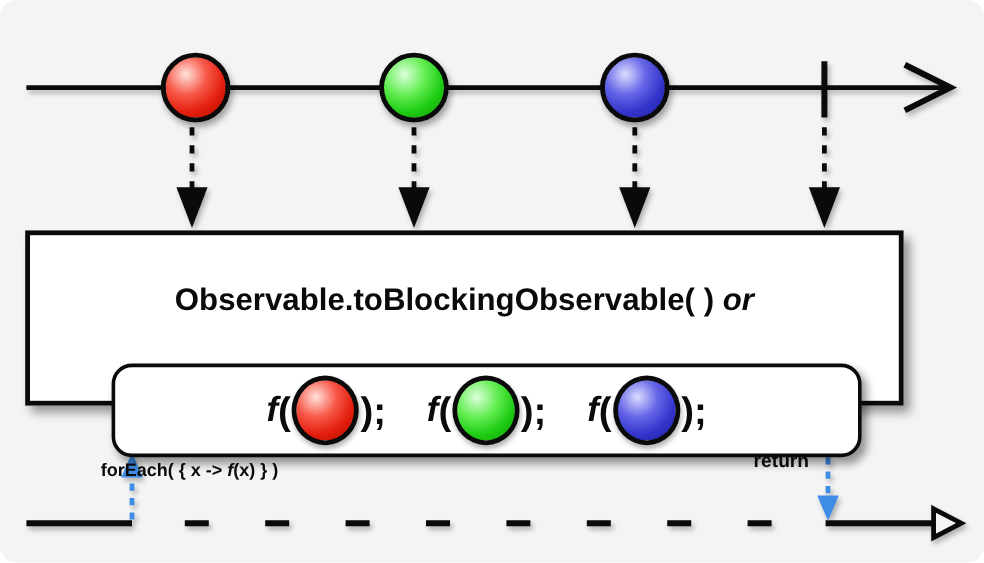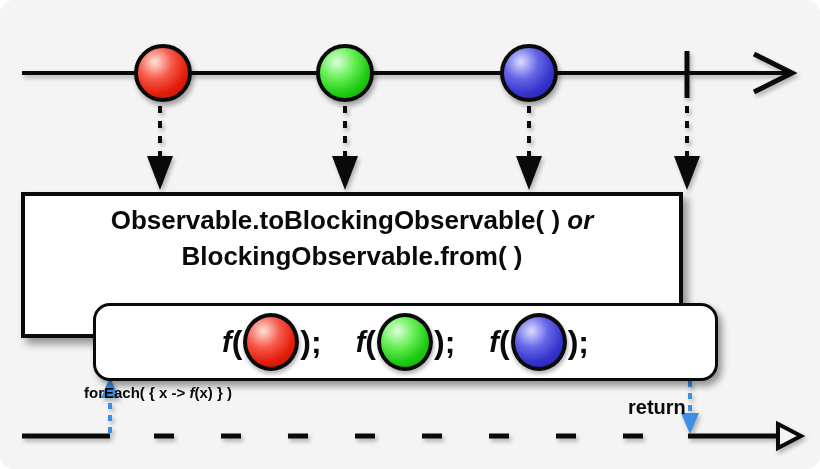--- a/index.html
+++ b/index.html
@@ -32,27 +32,27 @@
     box-shadow: 2px 4px 5px rgba(0,0,0,0.35);
     z-index: 3;
   }
   .marble-red   { background: radial-gradient(circle at 34% 28%, #ffe2da 0%, #f7594a 35%, #e31e0c 65%, #b01000 100%); }
   .marble-green { background: radial-gradient(circle at 34% 28%, #dcffdc 0%, #66ee55 35%, #1ecc14 65%, #0f9e00 100%); }
   .marble-blue  { background: radial-gradient(circle at 34% 28%, #dcdcff 0%, #6666e8 35%, #3434cc 65%, #1d1d99 100%); }
   
   .operator-box {
     position: absolute;
     left: 21px; top: 192px;
-    width: 662px; height: 146px;
+    width: 732px; height: 146px;
     background: #ffffff;
     border: 4px solid #0a0a0a;
     box-shadow: 5px 6px 8px rgba(0,0,0,0.40);
     z-index: 1;
     text-align: center;
-    padding-top: 6px;
+    padding-top: 35px;
     box-sizing: border-box;
   }
   .operator-title {
     font-size: 26px;
     font-weight: bold;
     color: #0a0a0a;
     line-height: 36px;
     white-space: pre;
   }
   .italic { font-style: italic; }
@@ -91,21 +91,21 @@
   }
   
   .arrow-label {
     position: absolute;
     font-weight: bold;
     color: #0a0a0a;
     white-space: pre;
     z-index: 4;
   }
   .foreach-label { left: 84px; top: 384px; font-size: 15px; }
-  .return-label  { left: 628px; top: 396px; font-size: 20px; }
+  .return-label  { left: 628px; top: 376px; font-size: 16px; }
 </style>
 </head>
 <body>
 
 <div class="canvas">
 
   <svg class="draw-layer" viewBox="0 0 820 469" xmlns="http://www.w3.org/2000/svg">
 
     <line x1="22" y1="73" x2="791" y2="73" stroke="#0a0a0a" stroke-width="4"></line>
     <path d="M754,54 L792,73 L754,92" fill="none" stroke="#0a0a0a" stroke-width="5"></path>
@@ -143,21 +143,20 @@
       <polygon points="690,434 681,413 699,413" fill="#3e8ee8"></polygon>
     </g>
   </svg>
 
   <div class="marble marble-red" style="left:134px; top:44px;"></div>
   <div class="marble marble-green" style="left:316px; top:44px;"></div>
   <div class="marble marble-blue" style="left:500px; top:44px;"></div>
 
   <div class="operator-box">
     <div class="operator-title"><span>Observable.toBlockingObservable( ) </span><span class="italic">or</span></div>
-    <div class="operator-title">BlockingObservable.from( )</div>
   </div>
 
   <div class="function-box">
     <div class="call-group">
       <span class="fname">f</span><span>(</span>
       <span class="marble-inline marble-red"></span>
       <span>);</span>
     </div>
     <div class="call-group">
       <span class="fname">f</span><span>(</span>

